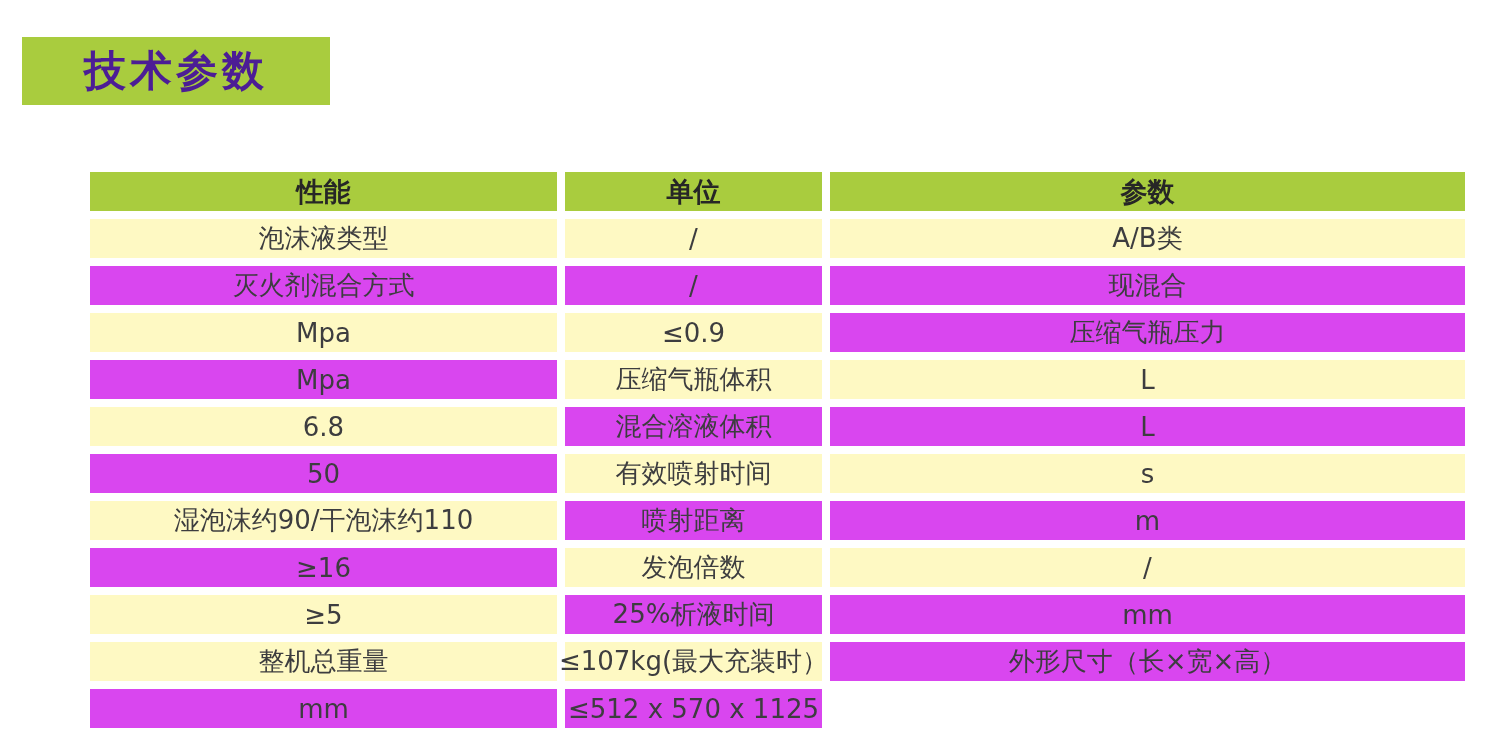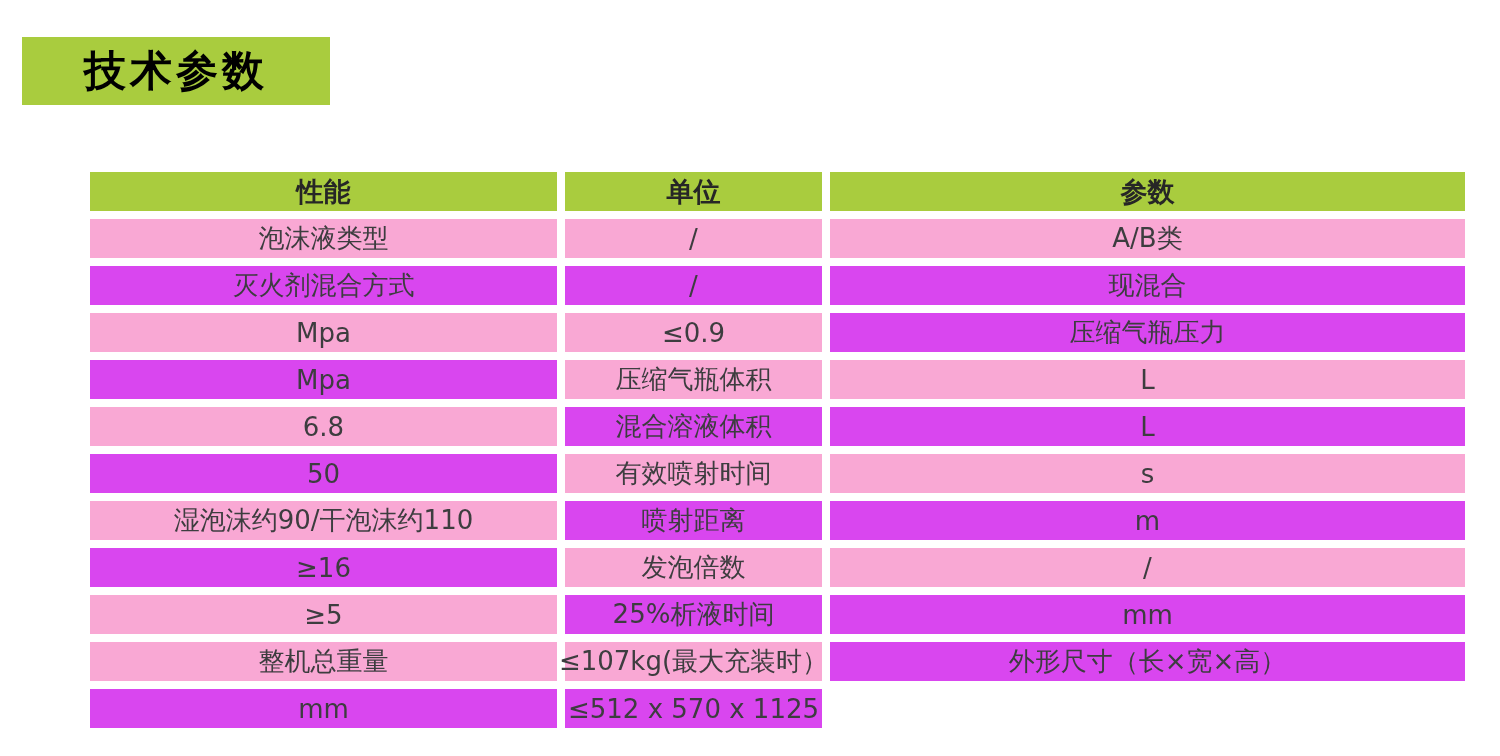--- a/index.html
+++ b/index.html
@@ -20,21 +20,21 @@
     left: 22px;
     top: 37px;
     width: 308px;
     height: 68px;
     background: #a9cc3e;
     display: flex;
     align-items: center;
     justify-content: center;
   }
   .title-box .title-text {
-    color: #000000;
+    color: #4c1d95;
     font-size: 42px;
     font-weight: bold;
     letter-spacing: 4px;
     line-height: 1;
   }
   .spec-table {
     position: absolute;
     left: 90px;
     top: 172px;
     width: 1367px;
@@ -52,21 +52,21 @@
     font-size: 26px;
     color: #3d3d3f;
     white-space: nowrap;
   }
   .cell.header {
     background: #a9cc3e;
     color: #262626;
     font-weight: bold;
     font-size: 27px;
   }
-  .cell.light { background: #f9a8d4; }
+  .cell.light { background: #fef9c3; }
   .cell.dark  { background: #d946ef; }
 </style>
 </head>
 <body>
 
 <div class="page">
 
   <div class="title-box">
     <span class="title-text">技术参数</span>
   </div>

